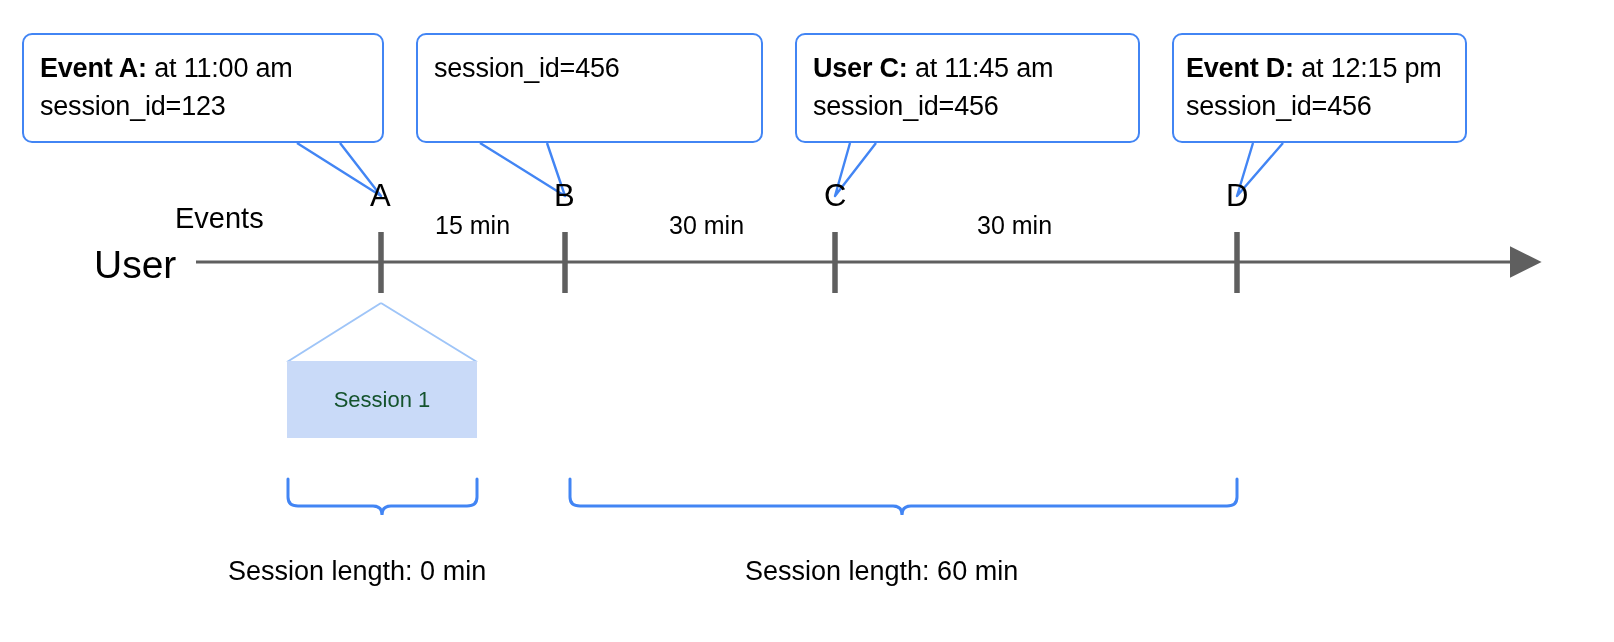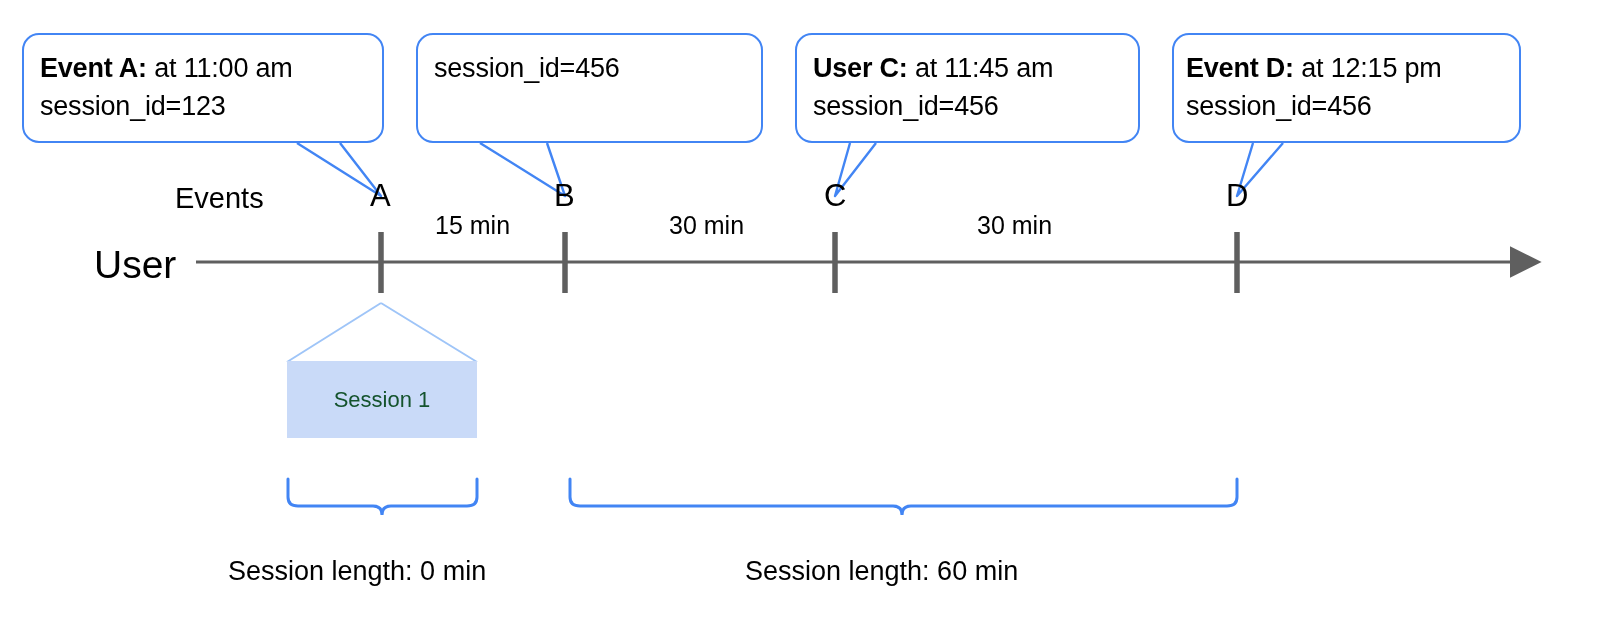--- a/index.html
+++ b/index.html
@@ -6,42 +6,42 @@
   body{width:1614px;height:642px;overflow:hidden;font-family:"Liberation Sans",sans-serif;}
   #stage{position:relative;width:1614px;height:642px;background:#fff;}
 
   svg.layer{position:absolute;left:0;top:0;width:1614px;height:642px;overflow:visible;}
   svg.layer.behind{z-index:1;}
 
   .callout{
     position:absolute;
     box-sizing:border-box;
     border:2.4px solid #4285F4;
-    border-radius:17px;
+    border-radius:10px;
     background:#ffffff;
     z-index:2;
     padding:14px 16px 10px 16px;
   }
   .callout .ln{
     font-size:27px;
     line-height:38px;
     color:#000;
     white-space:nowrap;
     letter-spacing:-0.2px;
   }
   .callout .ln b{font-weight:bold;}
 
   .axis-label{
     position:absolute;
     color:#000;
     white-space:nowrap;
     z-index:2;
   }
   .lbl-user{font-size:39px;}
-  .lbl-events{font-size:29px;}
+  .lbl-events{font-size:29px;margin-top:20px;}
   .tick-letter{font-size:31px;}
   .gap-label{font-size:25px;}
 
   .session-bar{
     position:absolute;
     background:#c9daf8;
     z-index:2;
     display:flex;
     align-items:center;
     justify-content:center;
@@ -98,21 +98,21 @@
 
   <div class="callout" style="left:416px; top:33px; width:347px; height:110px;">
     <div class="ln">session_id=456</div>
   </div>
 
   <div class="callout" style="left:795px; top:33px; width:345px; height:110px;">
     <div class="ln"><b>User C:</b><span> at 11:45 am</span></div>
     <div class="ln">session_id=456</div>
   </div>
 
-  <div class="callout" style="left:1172px; top:33px; width:349px; height:110px;padding-left:12px;">
+  <div class="callout" style="left:1172px; top:33px; width:295px; height:110px;padding-left:12px;">
     <div class="ln"><b>Event D:</b><span> at 12:15 pm</span></div>
     <div class="ln">session_id=456</div>
   </div>
 
   <div class="axis-label lbl-events" style="left:175px; top:182px;">Events</div>
   <div class="axis-label lbl-user" style="left:94px; top:243px;">User</div>
 
   <div class="axis-label tick-letter" style="left:370px; top:178px;">A</div>
   <div class="axis-label tick-letter" style="left:554px; top:178px;">B</div>
   <div class="axis-label tick-letter" style="left:824px; top:178px;">C</div>

